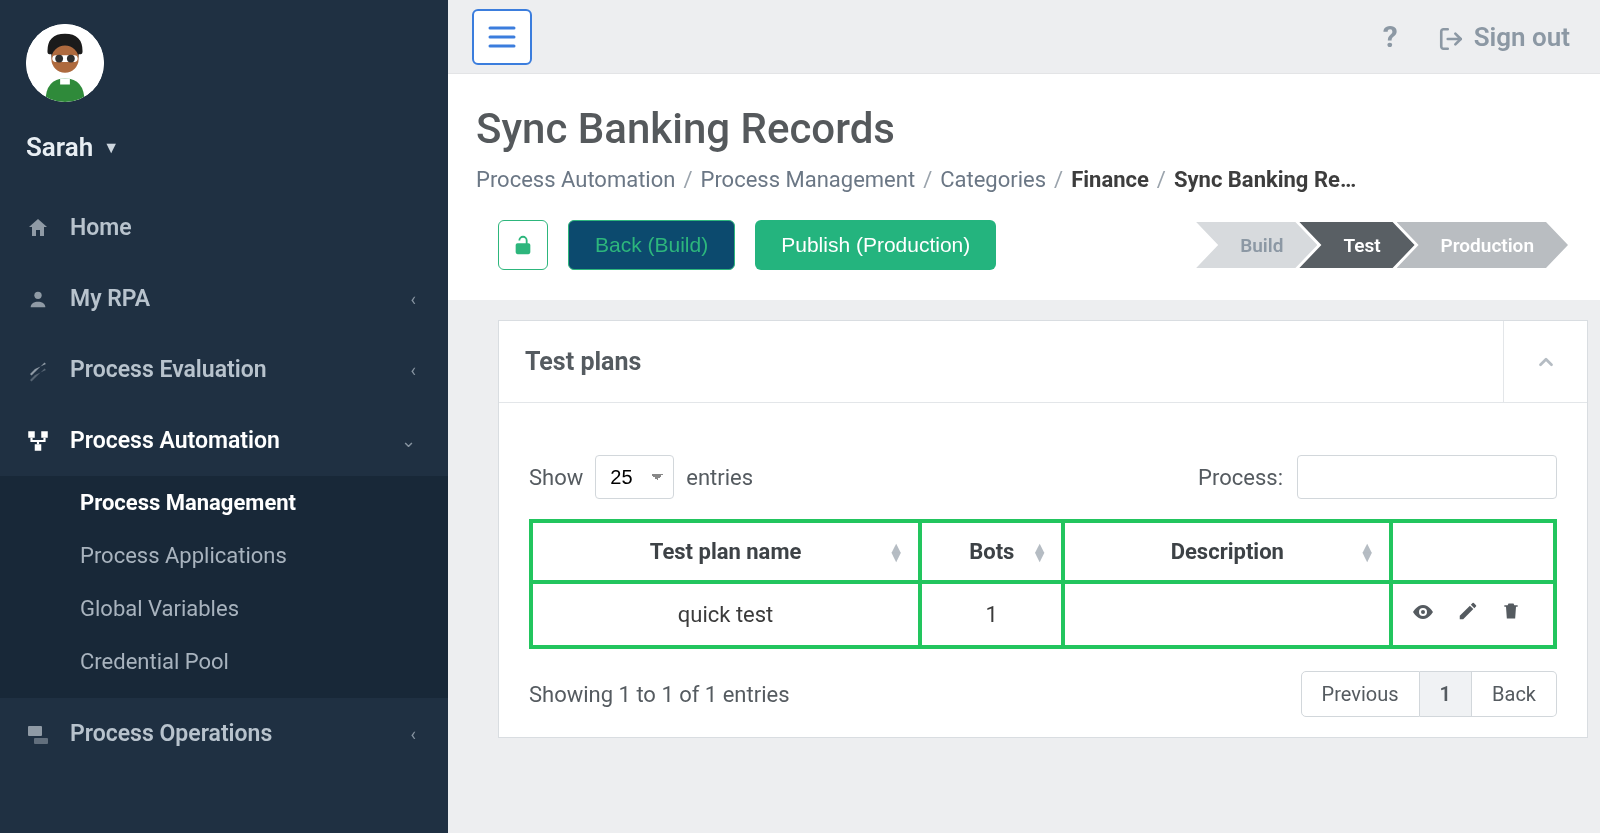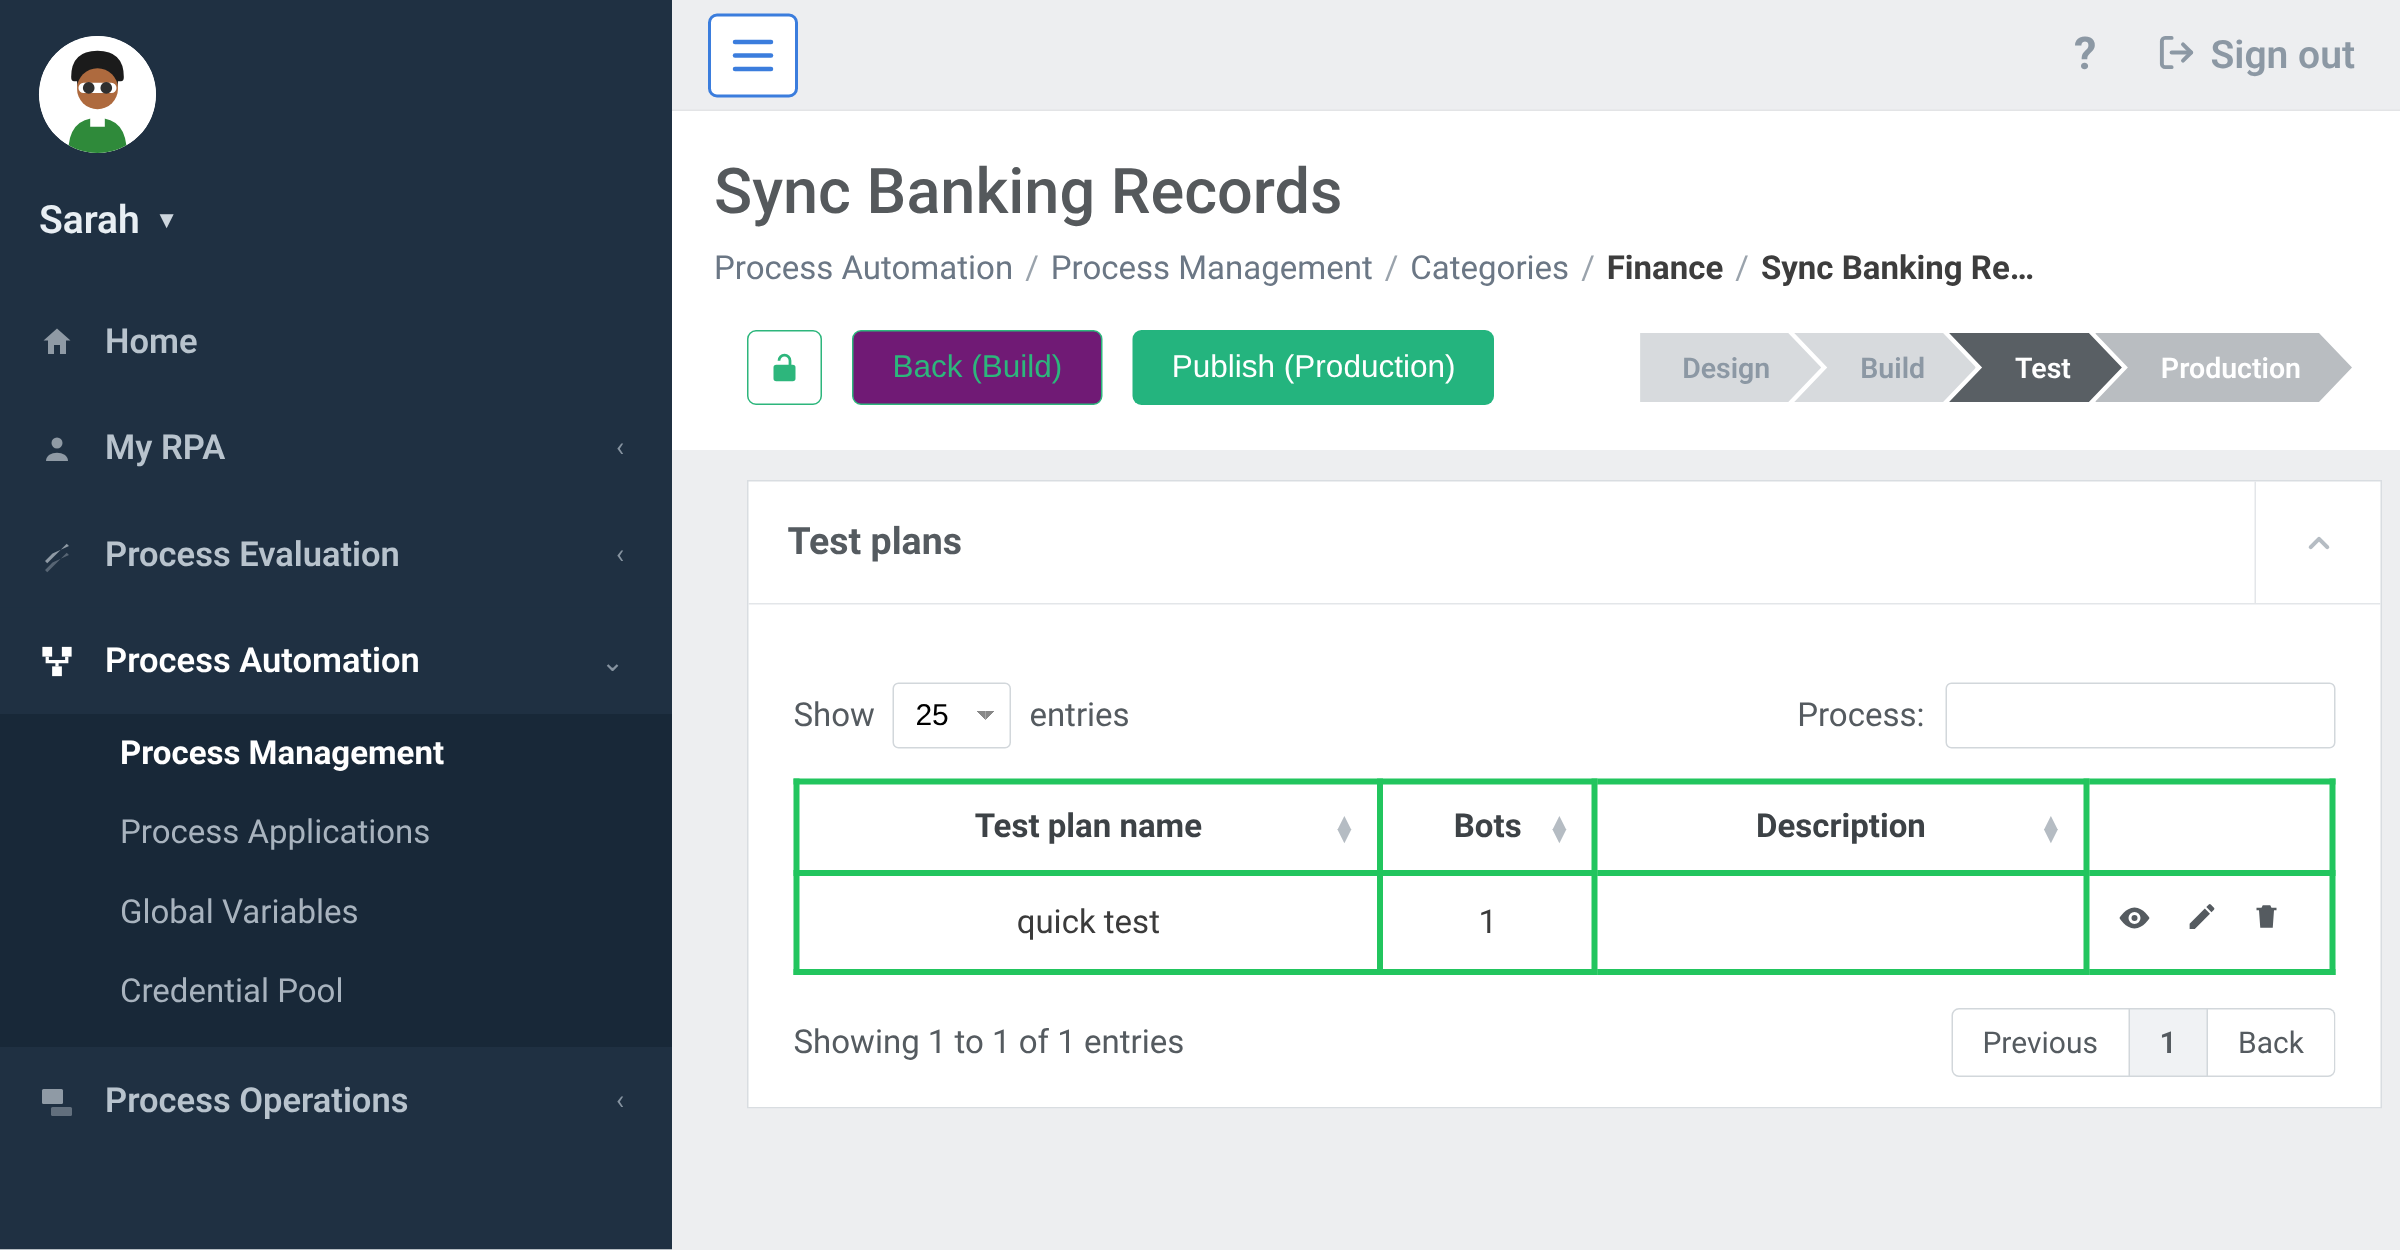--- a/index.html
+++ b/index.html
@@ -28,34 +28,34 @@
   .nav-subitem { padding: 14px 30px 14px 80px; font-size: 22px; color:#a8b3be; }
   .nav-subitem.active { color:#ffffff; font-weight:700; }
 
   
   .main { flex:1; display:flex; flex-direction:column; background:#edeef0; min-width:0; }
   .topbar { height: 74px; background:#edeef0; display:flex; align-items:center; padding: 0 30px 0 24px; border-bottom:1px solid rgba(0,0,0,0.04); }
   .hamburger-btn { width:60px; height:56px; border:2px solid #3b7ddd; border-radius:6px; display:flex; align-items:center; justify-content:center; background:#fff; cursor:pointer; }
   .hamburger-btn svg { stroke:#3b7ddd; }
   .topbar-right { margin-left:auto; display:flex; align-items:center; gap:40px; color:#8c98a4; font-size:26px; font-weight:600; }
   .topbar-right .help { cursor:pointer; font-size:30px; font-weight:700; }
-  .topbar-right .signout { cursor:pointer; display:flex; align-items:flex-start; gap:10px; }
+  .topbar-right .signout { cursor:pointer; display:flex; align-items:flex-end; gap:10px; }
 
   .content { background:#fff; padding: 30px 10px 0 28px; }
   .page-title { font-size:42px; font-weight:500; color:#55595c; margin-bottom:14px; }
   .breadcrumb { font-size:22px; color:#6b7785; display:flex; flex-wrap:wrap; gap:8px; align-items:center; }
   .breadcrumb .sep { color:#9aa3ac; }
   .breadcrumb .crumb { cursor:pointer; }
   .breadcrumb .crumb.current { color:#3d3d3d; font-weight:700; }
   .breadcrumb .crumb.bold { font-weight:700; color: #3d3d3d; }
 
   .stage-bar { display:flex; align-items:center; gap:20px; padding: 28px 32px 30px 50px; background:#fff; }
   .lock-btn { width:50px; height:50px; border:1.5px solid #2db67c; border-radius:6px; background:#fff; display:flex; align-items:center; justify-content:center; cursor:pointer; color:#2db67c; }
   .btn { height:50px; padding:0 26px; border-radius:6px; font-size:21px; font-weight:500; cursor:pointer; display:inline-flex; align-items:center; }
-  .btn-outline-green { border:1.5px solid #2db67c; color:#2db67c; background:#701a75; }
+  .btn-outline-green { border:1.5px solid #2db67c; color:#2db67c; background:#0c4a6e; }
   .btn-green { border:none; background:#24b47e; color:#fff; }
   .step-track { margin-left:auto; display:flex; align-items:center; }
   .step { position:relative; height:46px; display:flex; align-items:center; padding:0 34px 0 44px; font-size:19px; font-weight:600; background:#d7dadd; color:#8c98a4; clip-path: polygon(0 0, calc(100% - 22px) 0, 100% 50%, calc(100% - 22px) 100%, 0 100%, 22px 50%); margin-left:-18px; }
   .step.first { clip-path: polygon(0 0, calc(100% - 22px) 0, 100% 50%, calc(100% - 22px) 100%, 0 100%); margin-left:0; padding-left:28px; }
   .step.current { background:#595f64; color:#fff; }
   .step.inactive { background:#b9bdc1; color:#fff; }
 
   .panel-wrap { padding: 20px 12px 0 50px; background:#edeef0; flex:1; overflow:hidden; }
   .panel { border:1px solid #d9dde1; background:#fff; }
   .panel-header { display:flex; align-items:center; border-bottom:1px solid #e3e6e9; }
@@ -220,21 +220,20 @@
   <div class="stage-bar">
     <div class="lock-btn">
       <svg width="22" height="22" viewBox="0 0 24 24" fill="currentColor">
         <path d="M17 10V7a5 5 0 0 0-10 0h2a3 3 0 1 1 6 0v3H6a2 2 0 0 0-2 2v8a2 2 0 0 0 2 2h12a2 2 0 0 0 2-2v-8a2 2 0 0 0-2-2h-1z"></path>
       </svg>
     </div>
     <button class="btn btn-outline-green">Back (Build)</button>
     <button class="btn btn-green">Publish (Production)</button>
 
     <div class="step-track">
-      <div class="step first">Design</div>
       <div class="step">Build</div>
       <div class="step current">Test</div>
       <div class="step inactive">Production</div>
     </div>
   </div>
 
   <div class="panel-wrap">
     <div class="panel">
       <div class="panel-header">
         <div class="panel-title">Test plans</div>

